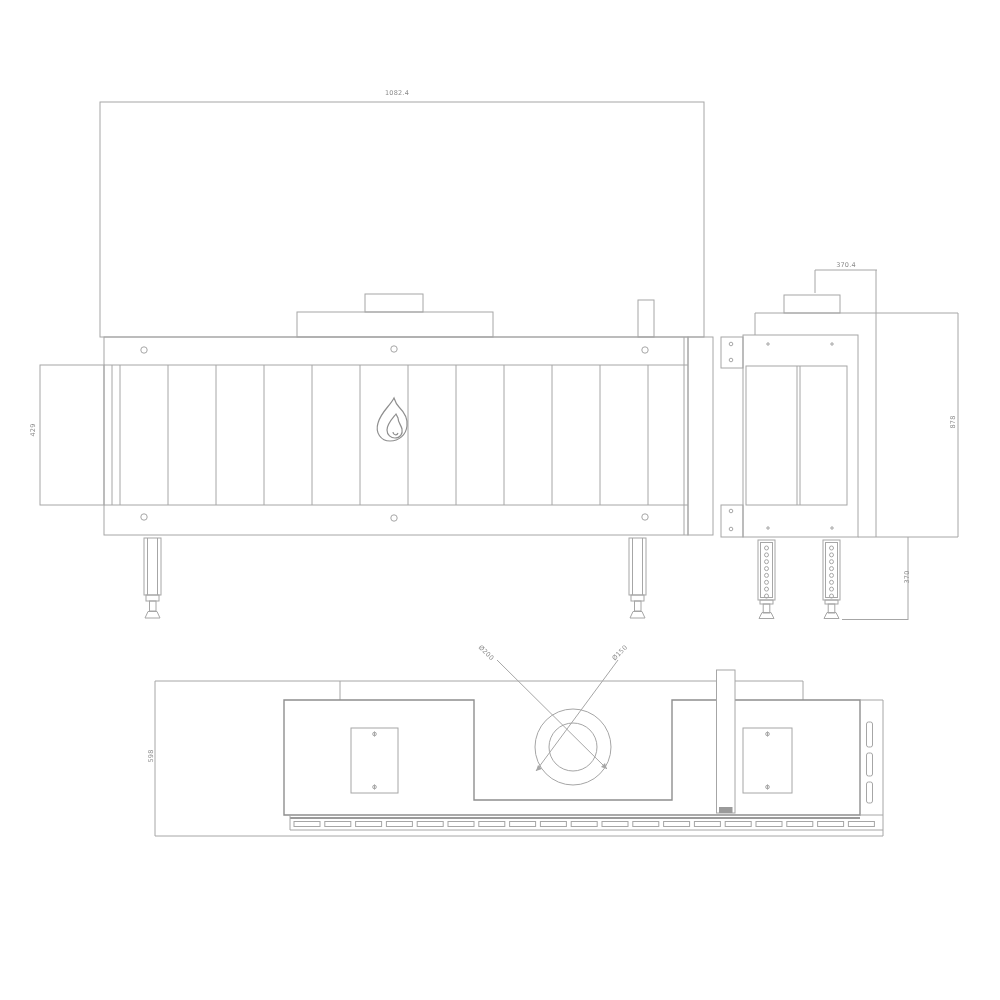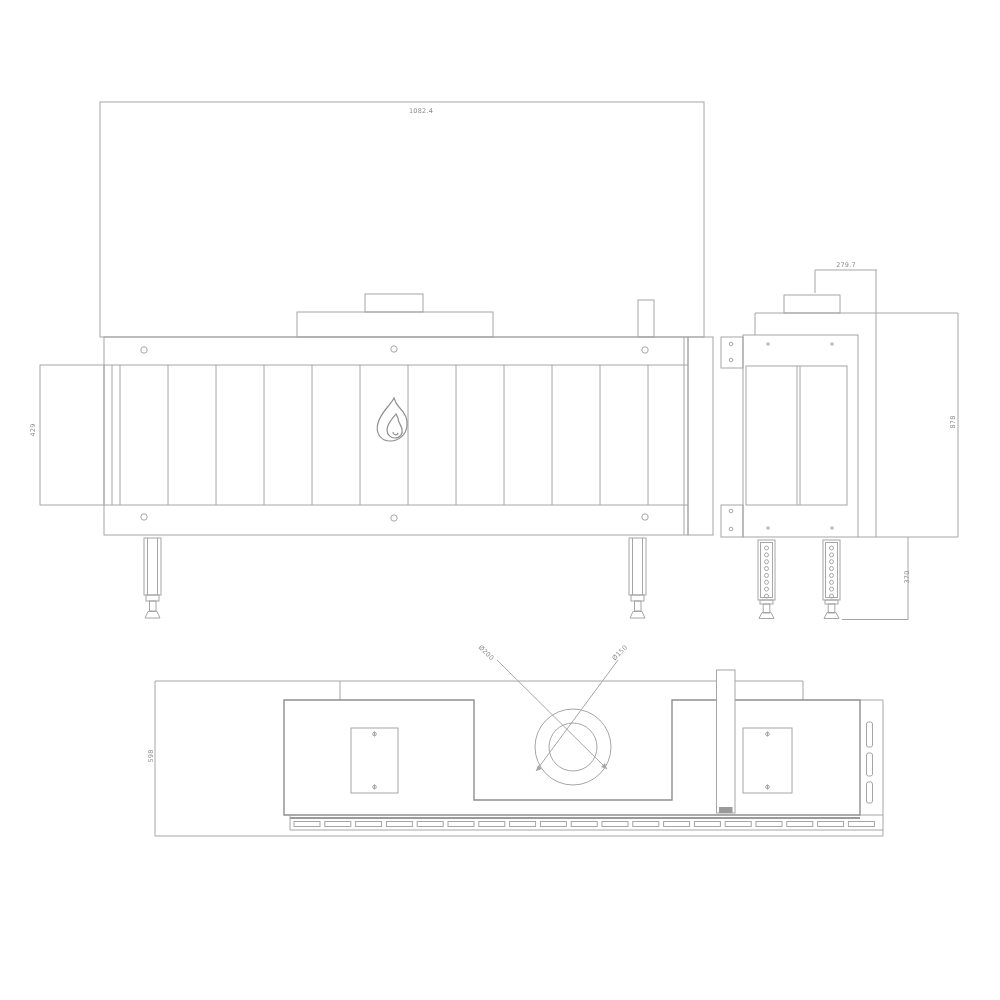--- a/index.html
+++ b/index.html
@@ -223,25 +223,25 @@
               <rect x="817.6" y="821.5" width="26" height="5"></rect>
               <rect x="848.4" y="821.5" width="26" height="5"></rect>
             </g>
           <line x1="290" y1="830" x2="883" y2="830"></line>
           <line x1="290" y1="815" x2="290" y2="830"></line>
         </g>
       </g>
     </g>
   </svg>
 
-  <span class="dim-label" style="left:397px;top:111px;margin-left:24px;">1082.4</span>
+  <span class="dim-label" style="left:397px;top:93px;">1082.4</span>
 
   <span class="dim-label rot-ccw" style="left:33px;top:430px;">429</span>
 
-  <span class="dim-label" style="left:846px;top:265px;">279.7</span>
+  <span class="dim-label" style="left:846px;top:265px;">370.4</span>
 
   <span class="dim-label rot-ccw" style="left:953px;top:422px;">878</span>
 
   <span class="dim-label rot-ccw" style="left:907px;top:577px;">370</span>
 
   <span class="dim-label rot-ccw" style="left:151px;top:756px;">598</span>
 
   <span class="dim-label rot-45" style="left:486px;top:653px;">Ø200</span>
 
   <span class="dim-label rot-n45" style="left:620px;top:653px;">Ø150</span>

